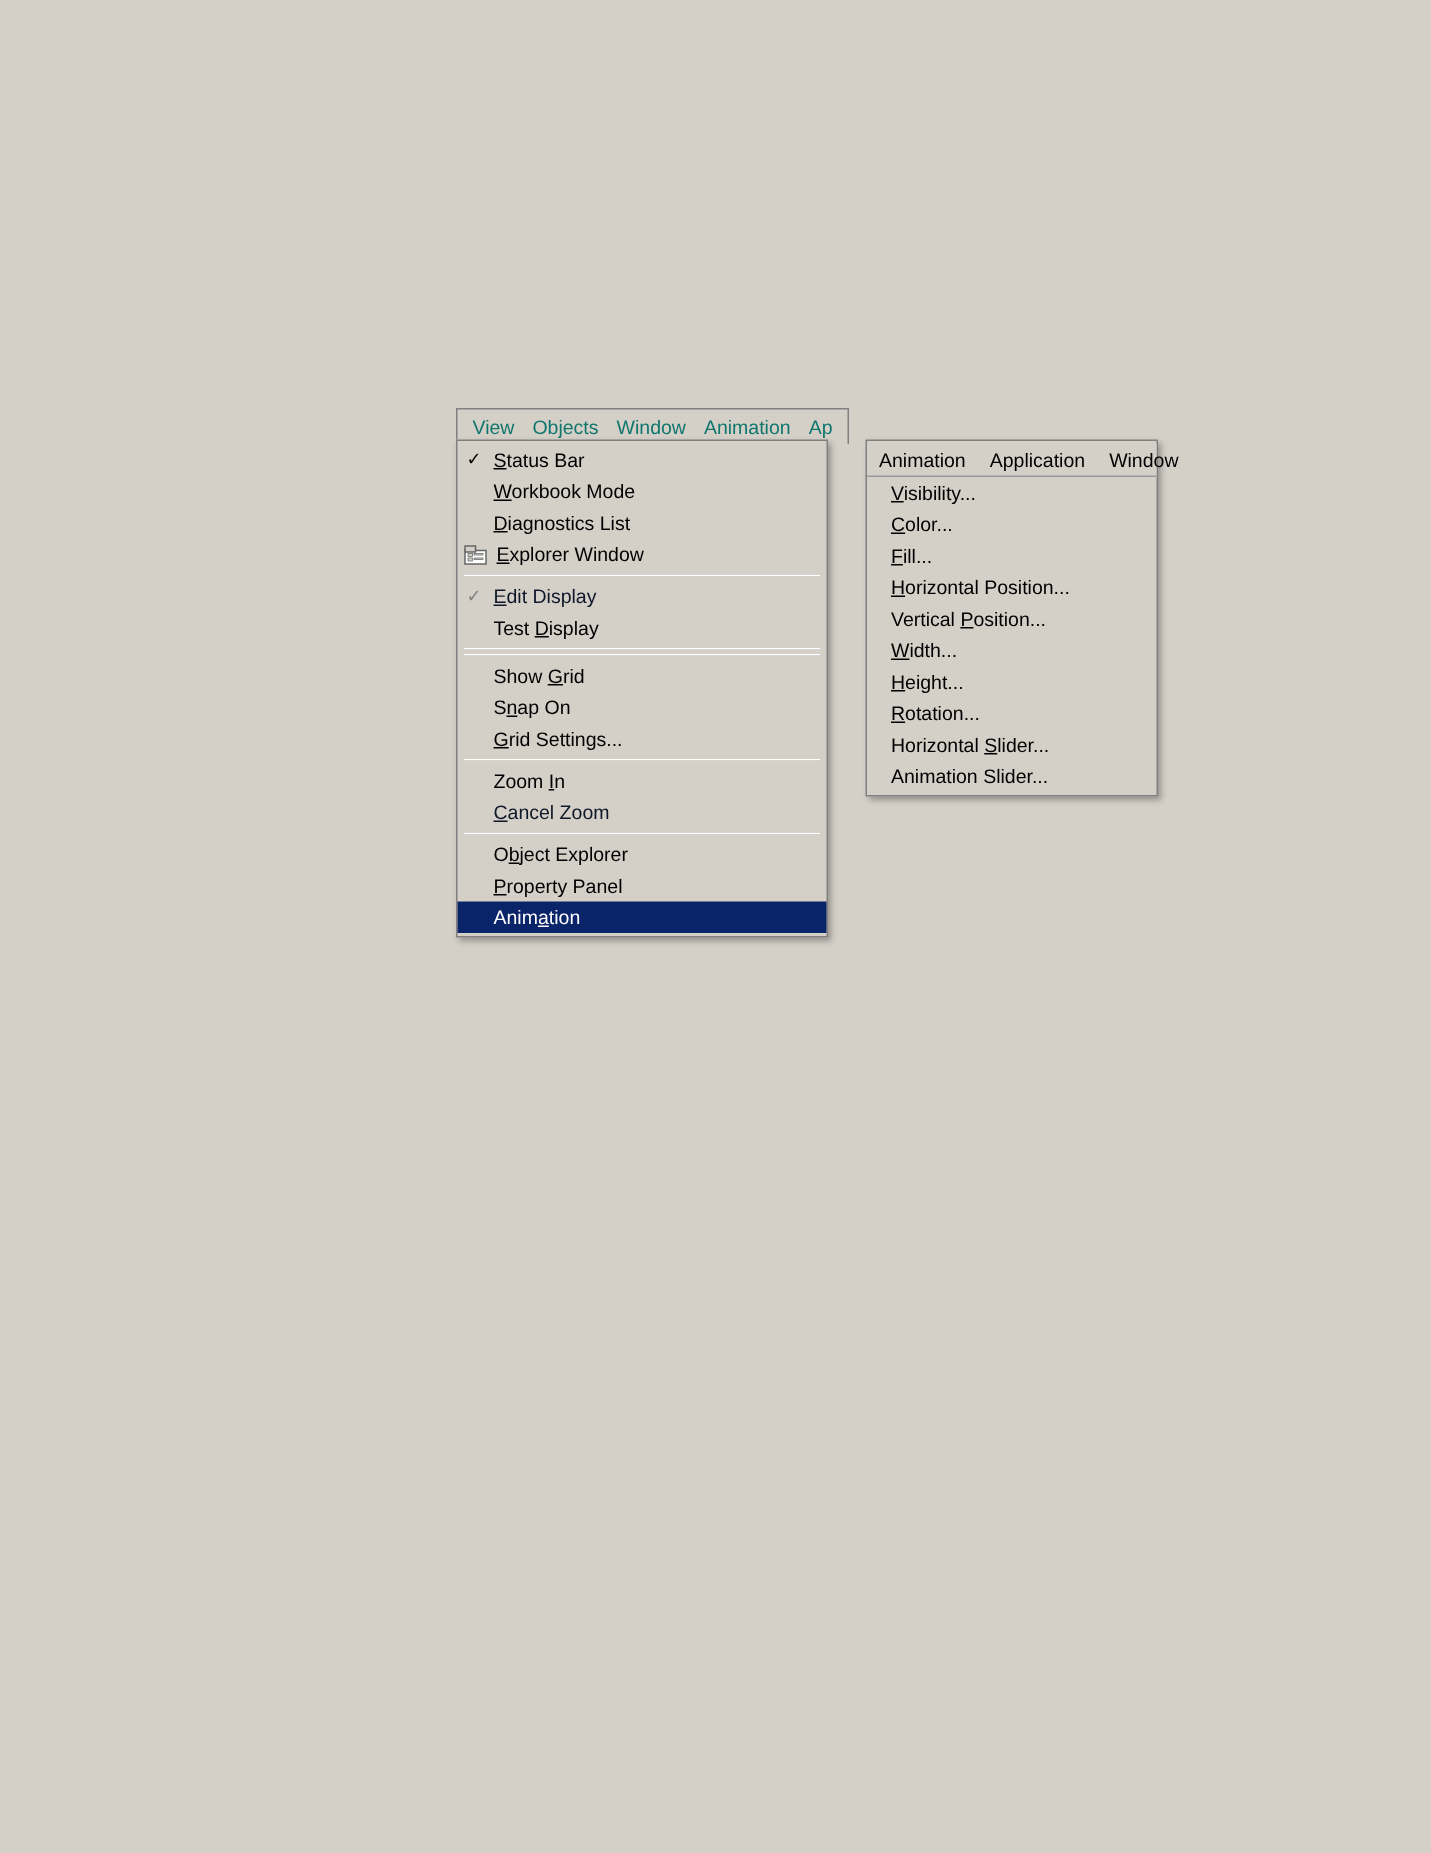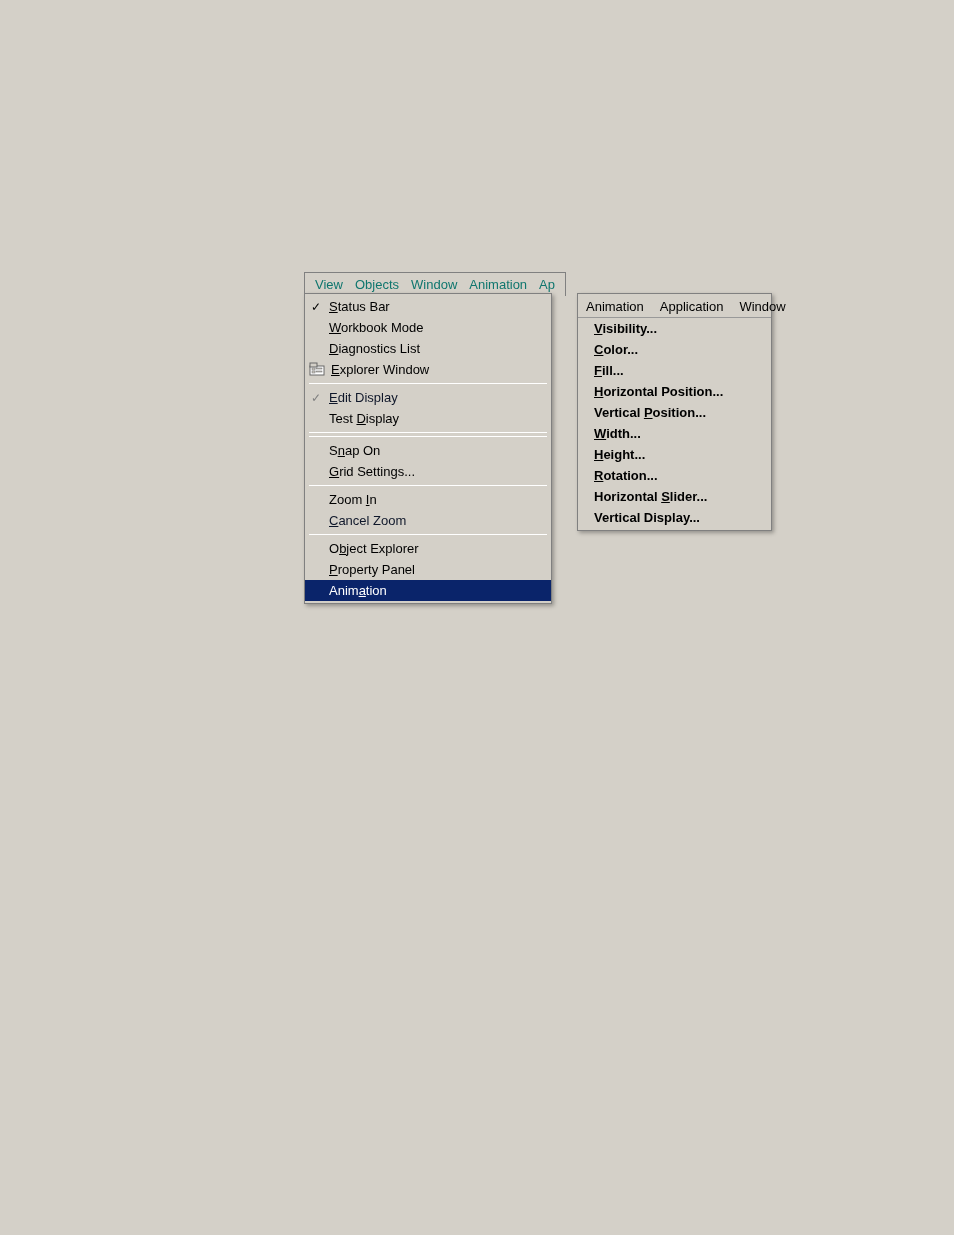--- a/index.html
+++ b/index.html
@@ -39,21 +39,21 @@
       left: 304px;
       width: 248px;
       background: #d4d0c8;
       border: 1px solid #808080;
       box-shadow: 2px 2px 4px rgba(0,0,0,0.3);
       padding: 2px 0;
     }
 
     .menu-item {
       display: flex;
-      align-items: flex-end;
+      align-items: flex-start;
       padding: 3px 6px 3px 24px;
       cursor: pointer;
       color: #000;
       white-space: nowrap;
       position: relative;
       min-height: 20px;
     }
 
     .menu-item.disabled {
       color: #0f172a;
@@ -131,21 +131,20 @@
     }
 
     .submenu-item {
       display: flex;
       align-items: center;
       padding: 3px 6px 3px 16px;
       cursor: pointer;
       color: #000;
       white-space: nowrap;
       min-height: 20px;
-      font-weight: bold;
     }
   </style>
 </head>
 <body>
 
 <div class="menu-bar">
   <span class="menu-bar-item">View</span>
   <span class="menu-bar-item">Objects</span>
   <span class="menu-bar-item">Window</span>
   <span class="menu-bar-item">Animation</span>
@@ -189,20 +188,23 @@
 
   <div class="menu-item">
     <span>Test <u>D</u>isplay</span>
   </div>
 
   <div class="menu-separator"></div>
 
 
   <div class="menu-separator"></div>
 
+  <div class="menu-item">
+    <span>Show <u>G</u>rid</span>
+  </div>
 
   <div class="menu-item">
     <span>S<u>n</u>ap On</span>
   </div>
 
   <div class="menu-item">
     <span><u>G</u>rid Settings...</span>
   </div>
 
   <div class="menu-separator"></div>
@@ -270,16 +272,16 @@
 
   <div class="submenu-item">
     <span><u>R</u>otation...</span>
   </div>
 
   <div class="submenu-item">
     <span>Horizontal <u>S</u>lider...</span>
   </div>
 
   <div class="submenu-item">
-    <span>Vertical Display...</span>
+    <span>Animation Slider...</span>
   </div>
 
 </div>
 
 </body></html>

